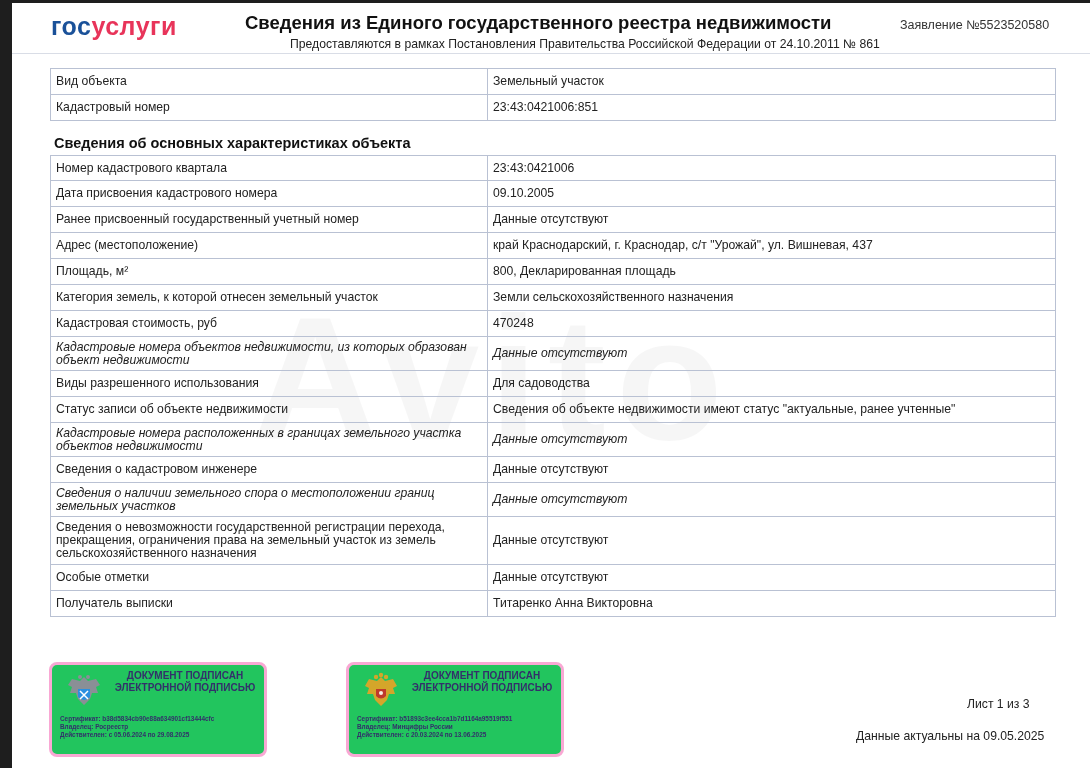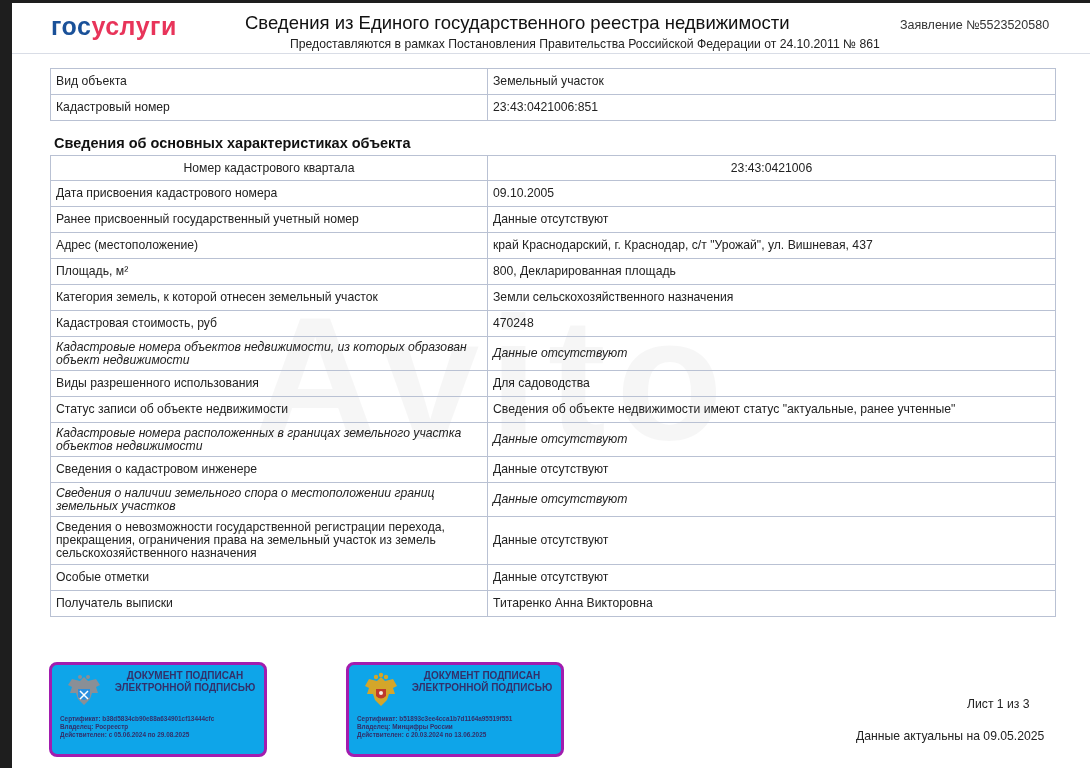--- a/index.html
+++ b/index.html
@@ -10,21 +10,21 @@
     background: #ffffff; overflow: hidden;
   }
   
   .logo {
     position: absolute; left: 39px; top: 9px; font-size: 25px; font-weight: bold;
     letter-spacing: 0.5px; line-height: 28px;
   }
   .logo .p1 { color: #0d4cd3; color: #1a5199; }
   .logo .p2 { color: #e8345a; }
   .doc-title {
-    position: absolute; left: 233px; top: 9px; font-size: 18.5px; font-weight: normal; color: #111;
+    position: absolute; left: 233px; top: 9px; font-size: 18.5px; font-weight: bold; color: #111;
     line-height: 22px; white-space: nowrap;
   }
   .doc-subtitle {
     position: absolute; left: 233px; top: 34px; font-size: 12.2px; color: #222; line-height: 15px; white-space: nowrap; margin-left: 45px;
   }
   .app-number {
     position: absolute; left: 888px; top: 14px; font-size: 12.5px; color: #333; line-height: 16px; white-space: nowrap;
   }
   .header-sep {
     position: absolute; left: 0; top: 50px; width: 100%; height: 1px; background: #d9dde6;
@@ -47,25 +47,25 @@
   table.t1 { top: 65px; }
   table.t1 tr { height: 26px; }
   .section-heading {
     position: absolute; left: 42px; top: 131px; font-size: 14.5px; font-weight: bold; color: #111;
     line-height: 18px; white-space: nowrap;
   }
   table.t2 { top: 152px; }
   table.t2 tr.h1 { height: 26px; }
   table.t2 tr.h2 { height: 34px; font-style: italic; }
   table.t2 tr.h3 { height: 48px; }
-  table.t2 tr.r-first { height: 25px; text-align: center; }
+  table.t2 tr.r-first { height: 25px; }
   
   .stamp {
     position: absolute; top: 659px; width: 218px; height: 95px;
-    border: 3px solid #a21caf; border-radius: 8px; background: #0ea5e9;
+    border: 3px solid #f9a8d4; border-radius: 8px; background: #22c55e;
   }
   .stamp.s1 { left: 37px; }
   .stamp.s2 { left: 334px; }
   .stamp .emblem {
     position: absolute; left: 12px; top: 6px; width: 40px; height: 40px;
   }
   .stamp .st-title {
     position: absolute; left: 58px; top: 5px; width: 150px; text-align: center;
     font-size: 10px; font-weight: bold; color: #33306a; line-height: 11.5px;
   }

